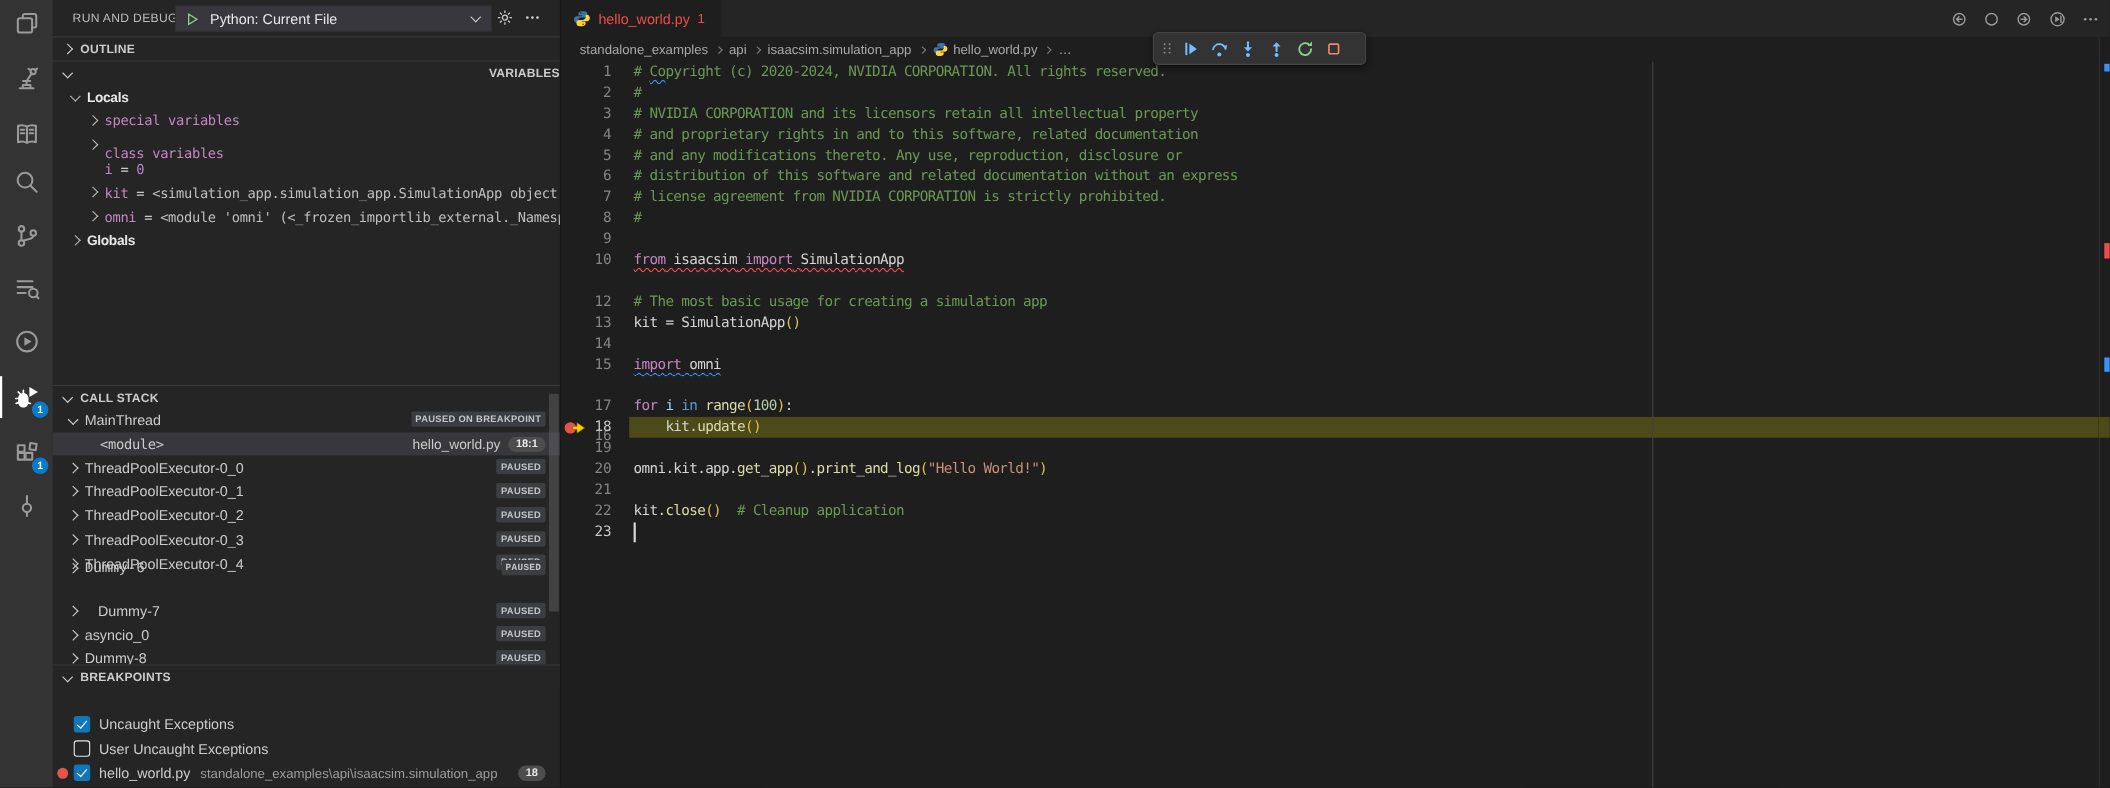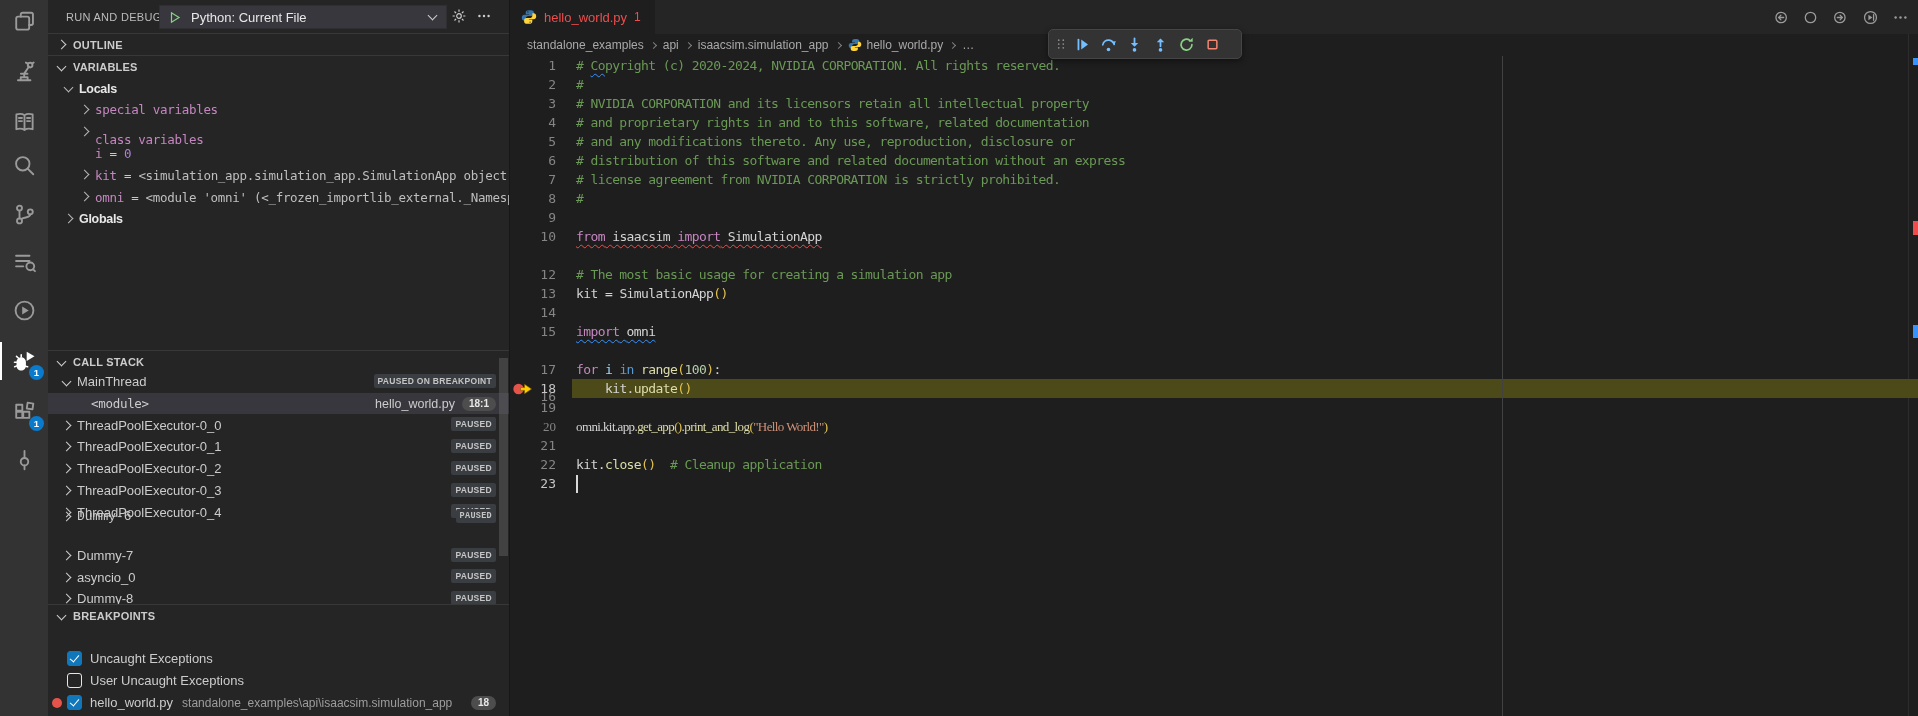--- a/index.html
+++ b/index.html
@@ -205,21 +205,21 @@
             <circle cx="8" cy="8" r="1.2"></circle>
             <circle cx="12.6" cy="8" r="1.2"></circle>
           </svg>
       </div>
     </div>
 
     <div class="sect-hdr" style="top:33px;">
       <span class="chev right"></span>
       <span class="lbl">OUTLINE</span>
     </div>
-    <div class="sect-hdr" style="top:55px;">
+    <div class="sect-hdr" style="top:55px;justify-content:space-between;">
       <span class="chev down"></span>
       <span class="lbl">VARIABLES</span>
     </div>
     <div id="vars-body" style="position:absolute;left:0;top:77px;width:100%;height:272px;">
         <div class="tree-row" style="top: 0px;">
           <span class="chev down" style="left: 17px; position: absolute;"></span>
           <span class="row-label mono" style="margin-left: 31px;"><span class="vscope">Locals</span></span>
         </div>
         <div class="tree-row" style="top: 21.8px;">
           <span class="chev right" style="left: 33px; position: absolute;"></span>
@@ -288,21 +288,21 @@
           <span class="row-label" style="margin-left: 29px;">ThreadPoolExecutor-0_4</span>
           <span class="cs-badge">PAUSED</span>
         </div>
         <div class="cs-row" style="top: 135px; font-family: Liberation Mono, monospace;">
           <span class="chev right" style="position: absolute; left: 15px;"></span>
           <span class="row-label" style="margin-left: 29px;">Dummy-6</span>
           <span class="cs-badge">PAUSED</span>
         </div>
         <div class="cs-row" style="top: 173.6px;">
           <span class="chev right" style="position: absolute; left: 15px;"></span>
-          <span class="row-label" style="margin-left: 29px;">Dummy-7</span>
+          <span class="row-label" style="margin-left: 41px;">Dummy-7</span>
           <span class="cs-badge">PAUSED</span>
         </div>
         <div class="cs-row" style="top: 195.3px; text-align: right;">
           <span class="chev right" style="position: absolute; left: 15px;"></span>
           <span class="row-label" style="margin-left: 29px;">asyncio_0</span>
           <span class="cs-badge">PAUSED</span>
         </div>
         <div class="cs-row" style="top: 217px;">
           <span class="chev right" style="position: absolute; left: 15px;"></span>
           <span class="row-label" style="margin-left: 29px;">Dummy-8</span>
@@ -463,21 +463,21 @@
         <div class="cline" style="top: 228px;"><div class="lnum">13</div><span class="ctext"><span class="id">kit</span><span class="id"> = </span><span class="id">SimulationApp</span><span class="br">()</span></span></div>
         <div class="cline" style="top: 247px;"><div class="lnum">14</div><span class="ctext"></span></div>
         <div class="cline" style="top: 266px;"><div class="lnum">15</div><span class="ctext"><span class="kw sqb">import</span><span class="id sqb"> </span><span class="id sqb">omni</span></span></div>
         <div class="cline" style="top: 285px; margin-top: 46px;"><div class="lnum">16</div><span class="ctext"></span></div>
         <div class="cline" style="top: 304px;"><div class="lnum">17</div><span class="ctext"><span class="kw">for</span><span class="id"> </span><span class="vr">i</span><span class="id"> </span><span class="kb">in</span><span class="id"> </span><span class="fn">range</span><span class="br">(</span><span class="nm">100</span><span class="br">)</span><span class="id">:</span></span></div>
         <div class="cline" style="top: 323px;"><div class="hl"></div><div class="lnum active">18</div><div class="deco"><svg viewBox="0 0 24 16">
               <circle cx="6.5" cy="8" r="5.2" fill="#e5534b"></circle>
               <path d="M8.5 6.6h4V3.2L19.5 8l-7 4.8V9.4h-4z" fill="#ffcc00" stroke="#7a5c00" stroke-width="0.6"></path>
             </svg></div><span class="ctext"><span class="id">    </span><span class="id">kit</span><span class="id">.</span><span class="fn">update</span><span class="br">()</span></span></div>
         <div class="cline" style="top: 342px;"><div class="lnum">19</div><span class="ctext"></span></div>
-        <div class="cline" style="top: 361px; font-family: Liberation Serif, serif;"><div class="lnum">20</div><span class="ctext"><span class="id">omni.kit.app</span><span class="id">.</span><span class="fn">get_app</span><span class="br">()</span><span class="id">.</span><span class="fn">print_and_log</span><span class="br">(</span><span class="st">"Hello World!"</span><span class="br">)</span></span></div>
+        <div class="cline" style="top: 361px;"><div class="lnum">20</div><span class="ctext"><span class="id">omni.kit.app</span><span class="id">.</span><span class="fn">get_app</span><span class="br">()</span><span class="id">.</span><span class="fn">print_and_log</span><span class="br">(</span><span class="st">"Hello World!"</span><span class="br">)</span></span></div>
         <div class="cline" style="top: 380px;"><div class="lnum">21</div><span class="ctext"></span></div>
         <div class="cline" style="top: 399px;"><div class="lnum">22</div><span class="ctext"><span class="id">kit</span><span class="id">.</span><span class="fn">close</span><span class="br">()</span><span class="id">  </span><span class="cm"># Cleanup application</span></span></div>
         <div class="cline" style="top: 418px;"><div class="lnum active">23</div><span class="ctext"></span></div>
         <div id="cursor" style="left: 65px; top: 418.5px;"></div>
       </div>
     <div id="ruler" style="left:991px;"></div>
     <div id="ovruler">
         <div class="ovmark" style="background: rgb(55, 148, 255); top: 24px; height: 7px; right: 0px; width: 5px;"></div>
         <div class="ovmark" style="background: rgb(241, 76, 76); top: 187px; height: 14px; right: 0px; width: 5px;"></div>
         <div class="ovmark" style="background: rgb(55, 148, 255); top: 291px; height: 13px; right: 0px; width: 5px;"></div>

